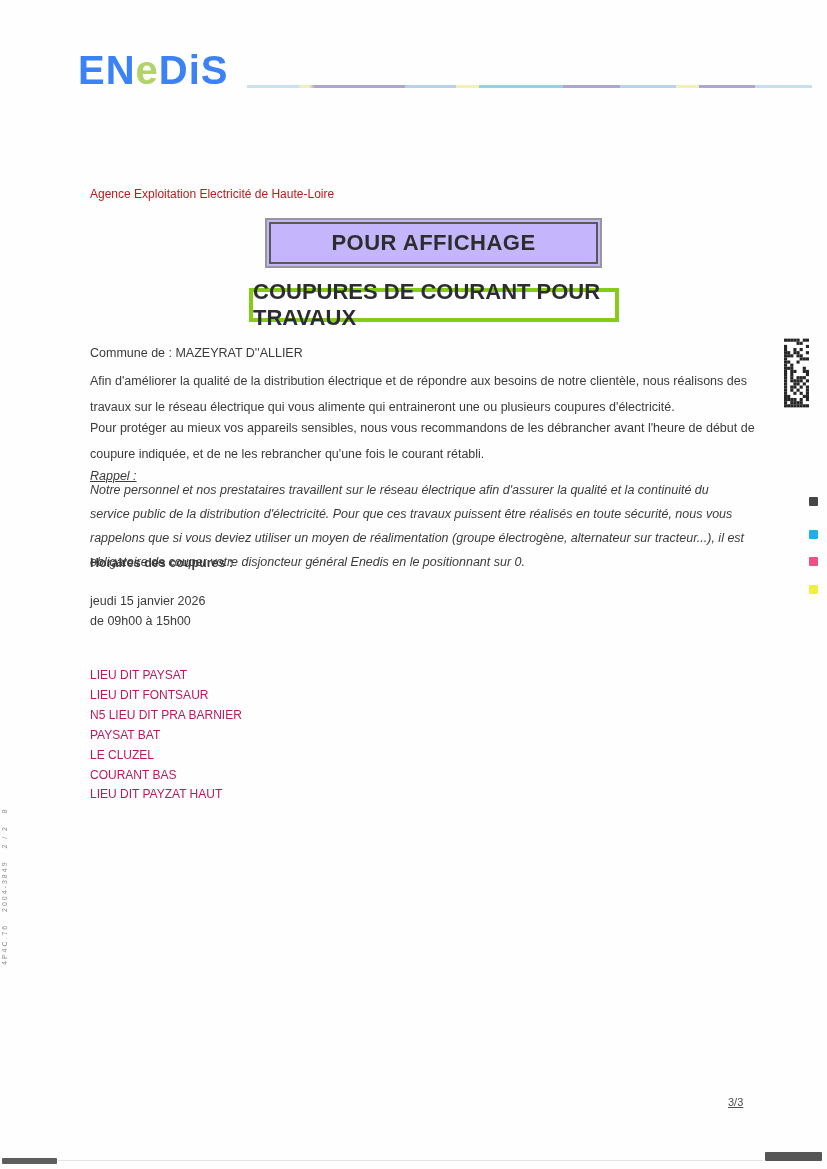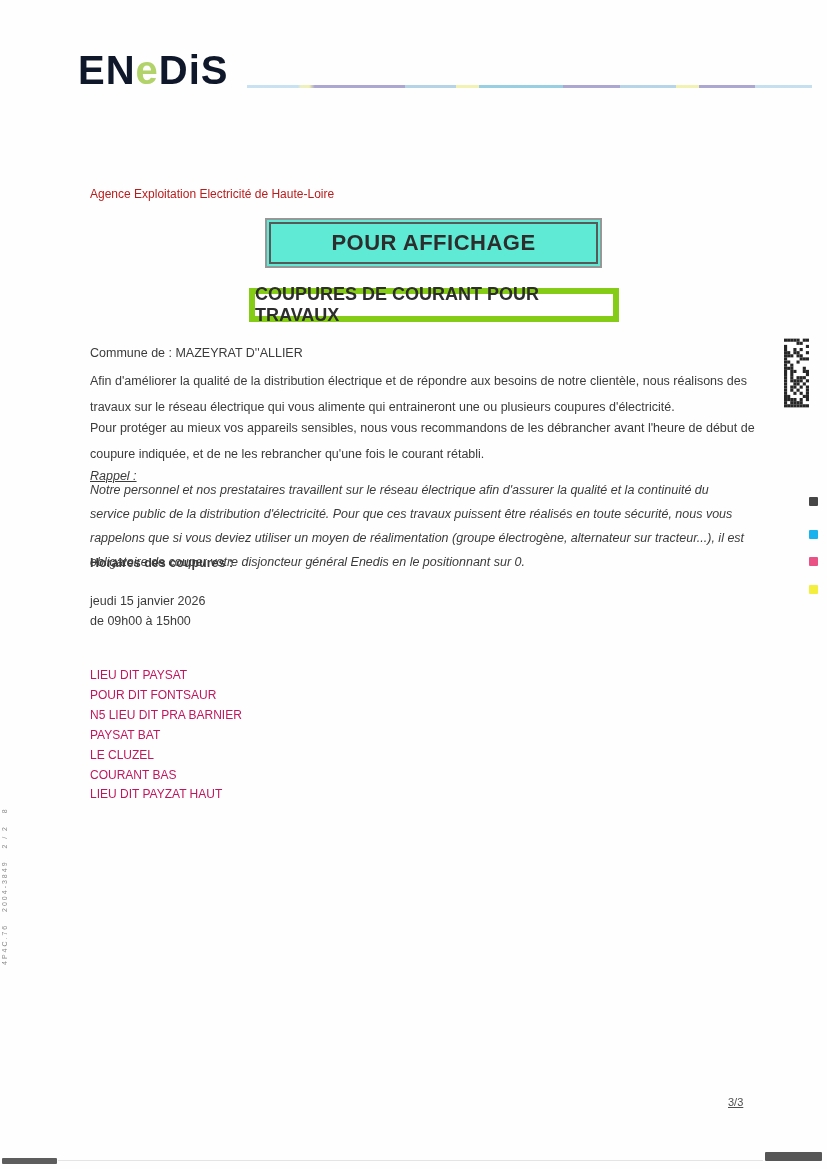--- a/index.html
+++ b/index.html
@@ -2,38 +2,38 @@
 <html><head>
 <meta charset="utf-8">
 <style>
   html,body{margin:0;padding:0;background:#ffffff;}
   .page{
     position:relative;width:827px;height:1169px;background:#fffefe;overflow:hidden;
     font-family:"Liberation Sans",sans-serif;color:#3b3b3b;
   }
   
   .logo{position:absolute;left:78px;top:48px;font-weight:bold;font-size:40px;letter-spacing:1px;line-height:44px;}
-  .logo .p{color:#0f172a;}
+  .logo .p{color:#3b82f6;}
   .logo .g{color:#b2d36a;}
   .brand-line{
     position:absolute;left:247px;top:85px;width:565px;height:3px;opacity:.85;
     background:linear-gradient(90deg,
       #bfdcee 0%,#bfdcee 9%,#e9edbb 9.5%,#eef0a6 11%,#9d97c8 12%,#9d97c8 28%,
       #a9cbe2 28%,#a9cbe2 37%,#f0f0a8 37%,#f0f0a8 41%,#86c6de 41%,#86c6de 56%,
       #9d97c8 56%,#9d97c8 66%,#aacde4 66%,#aacde4 76%,#eef0a6 76%,#eef0a6 80%,
       #9d97c8 80%,#9d97c8 90%,#bcdaec 90%,#bcdaec 100%);
   }
   
   .agency{position:absolute;left:90px;top:187px;font-size:12px;color:#b91c1c;}
   
-  .banner1{position:absolute;left:265px;top:218px;width:337px;height:50px;border:2px solid #979797;box-sizing:border-box;padding:2px;background:#5eead4;}
+  .banner1{position:absolute;left:265px;top:218px;width:337px;height:50px;border:2px solid #979797;box-sizing:border-box;padding:2px;background:#c4b5fd;}
   .banner1-inner{width:100%;height:100%;border:2px solid #585858;box-sizing:border-box;display:flex;align-items:center;justify-content:center;
     font-size:22px;font-weight:bold;color:#2d2d2d;letter-spacing:.5px;}
-  .banner2{position:absolute;left:249px;top:288px;width:370px;height:34px;border:6px solid #84cc16;box-sizing:border-box;background:#fff;
-    display:flex;align-items:center;justify-content:center;font-size:18px;font-weight:bold;color:#2d2d2d;}
+  .banner2{position:absolute;left:249px;top:288px;width:370px;height:34px;border:4px solid #84cc16;box-sizing:border-box;background:#fff;
+    display:flex;align-items:center;justify-content:center;font-size:22px;font-weight:bold;color:#2d2d2d;}
   
   .tx{position:absolute;left:90px;font-size:12.5px;line-height:26px;width:668px;}
   .commune{top:340px;}
   .para1{top:368px;}
   .para2{top:415px;}
   .rappel-label{top:463px;font-style:italic;text-decoration:underline;width:200px;}
   .rappel{top:478px;font-style:italic;line-height:24px;width:655px;}
   .horaires{top:550px;font-weight:bold;}
   .dateline{top:588px;}
   .timeline{top:608px;}
@@ -74,21 +74,21 @@
   <div class="tx commune">Commune de : MAZEYRAT D''ALLIER</div>
   <div class="tx para2">Pour protéger au mieux vos appareils sensibles, nous vous recommandons de les débrancher avant l'heure de début de coupure indiquée, et de ne les rebrancher qu'une fois le courant rétabli.</div>
   <div class="tx rappel-label">Rappel :</div>
   <div class="tx rappel">Notre personnel et nos prestataires travaillent sur le réseau électrique afin d'assurer la qualité et la continuité du service public de la distribution d'électricité. Pour que ces travaux puissent être réalisés en toute sécurité, nous vous rappelons que si vous deviez utiliser un moyen de réalimentation (groupe électrogène, alternateur sur tracteur...), il est obligatoire de couper votre disjoncteur général Enedis en le positionnant sur 0.</div>
   <div class="tx horaires">Horaires des coupures :</div>
   <div class="tx dateline">jeudi 15 janvier 2026</div>
   <div class="tx timeline">de 09h00 à 15h00</div>
 
   <div class="places">
     <div>LIEU DIT PAYSAT</div>
-    <div>POUR DIT FONTSAUR</div>
+    <div>LIEU DIT FONTSAUR</div>
     <div>N5 LIEU DIT PRA BARNIER</div>
     <div>PAYSAT BAT</div>
     <div>LE CLUZEL</div>
     <div>COURANT BAS</div>
     <div>LIEU DIT PAYZAT HAUT</div>
   </div>
 
   <div class="dm">
     <svg id="dm-svg" width="25" height="70" viewBox="0 0 24 66" fill="#262626" xmlns="http://www.w3.org/2000/svg">
         <rect x="0" y="0" width="3" height="3"></rect>

